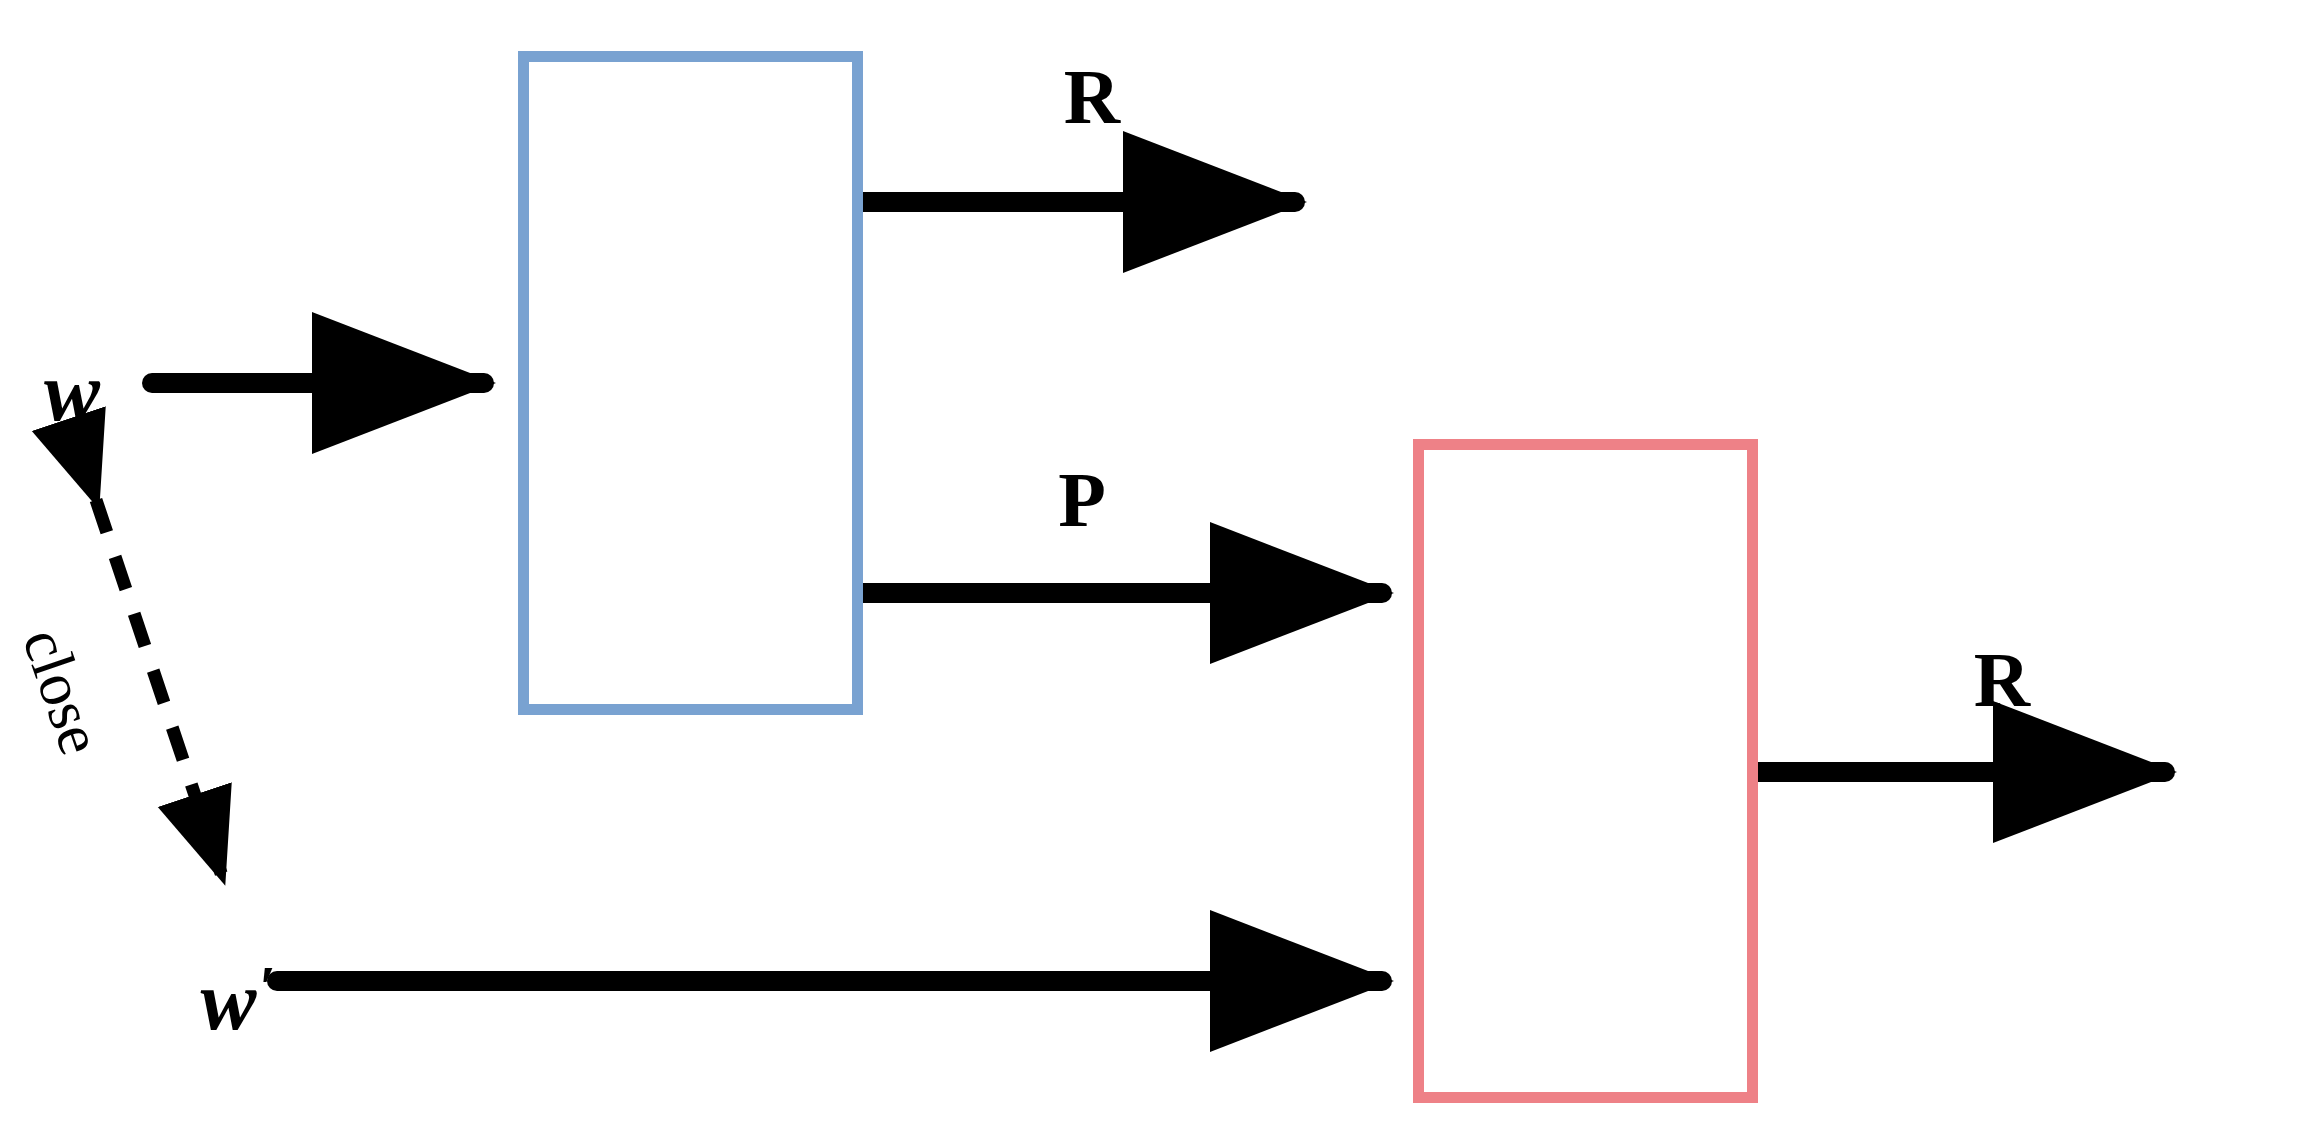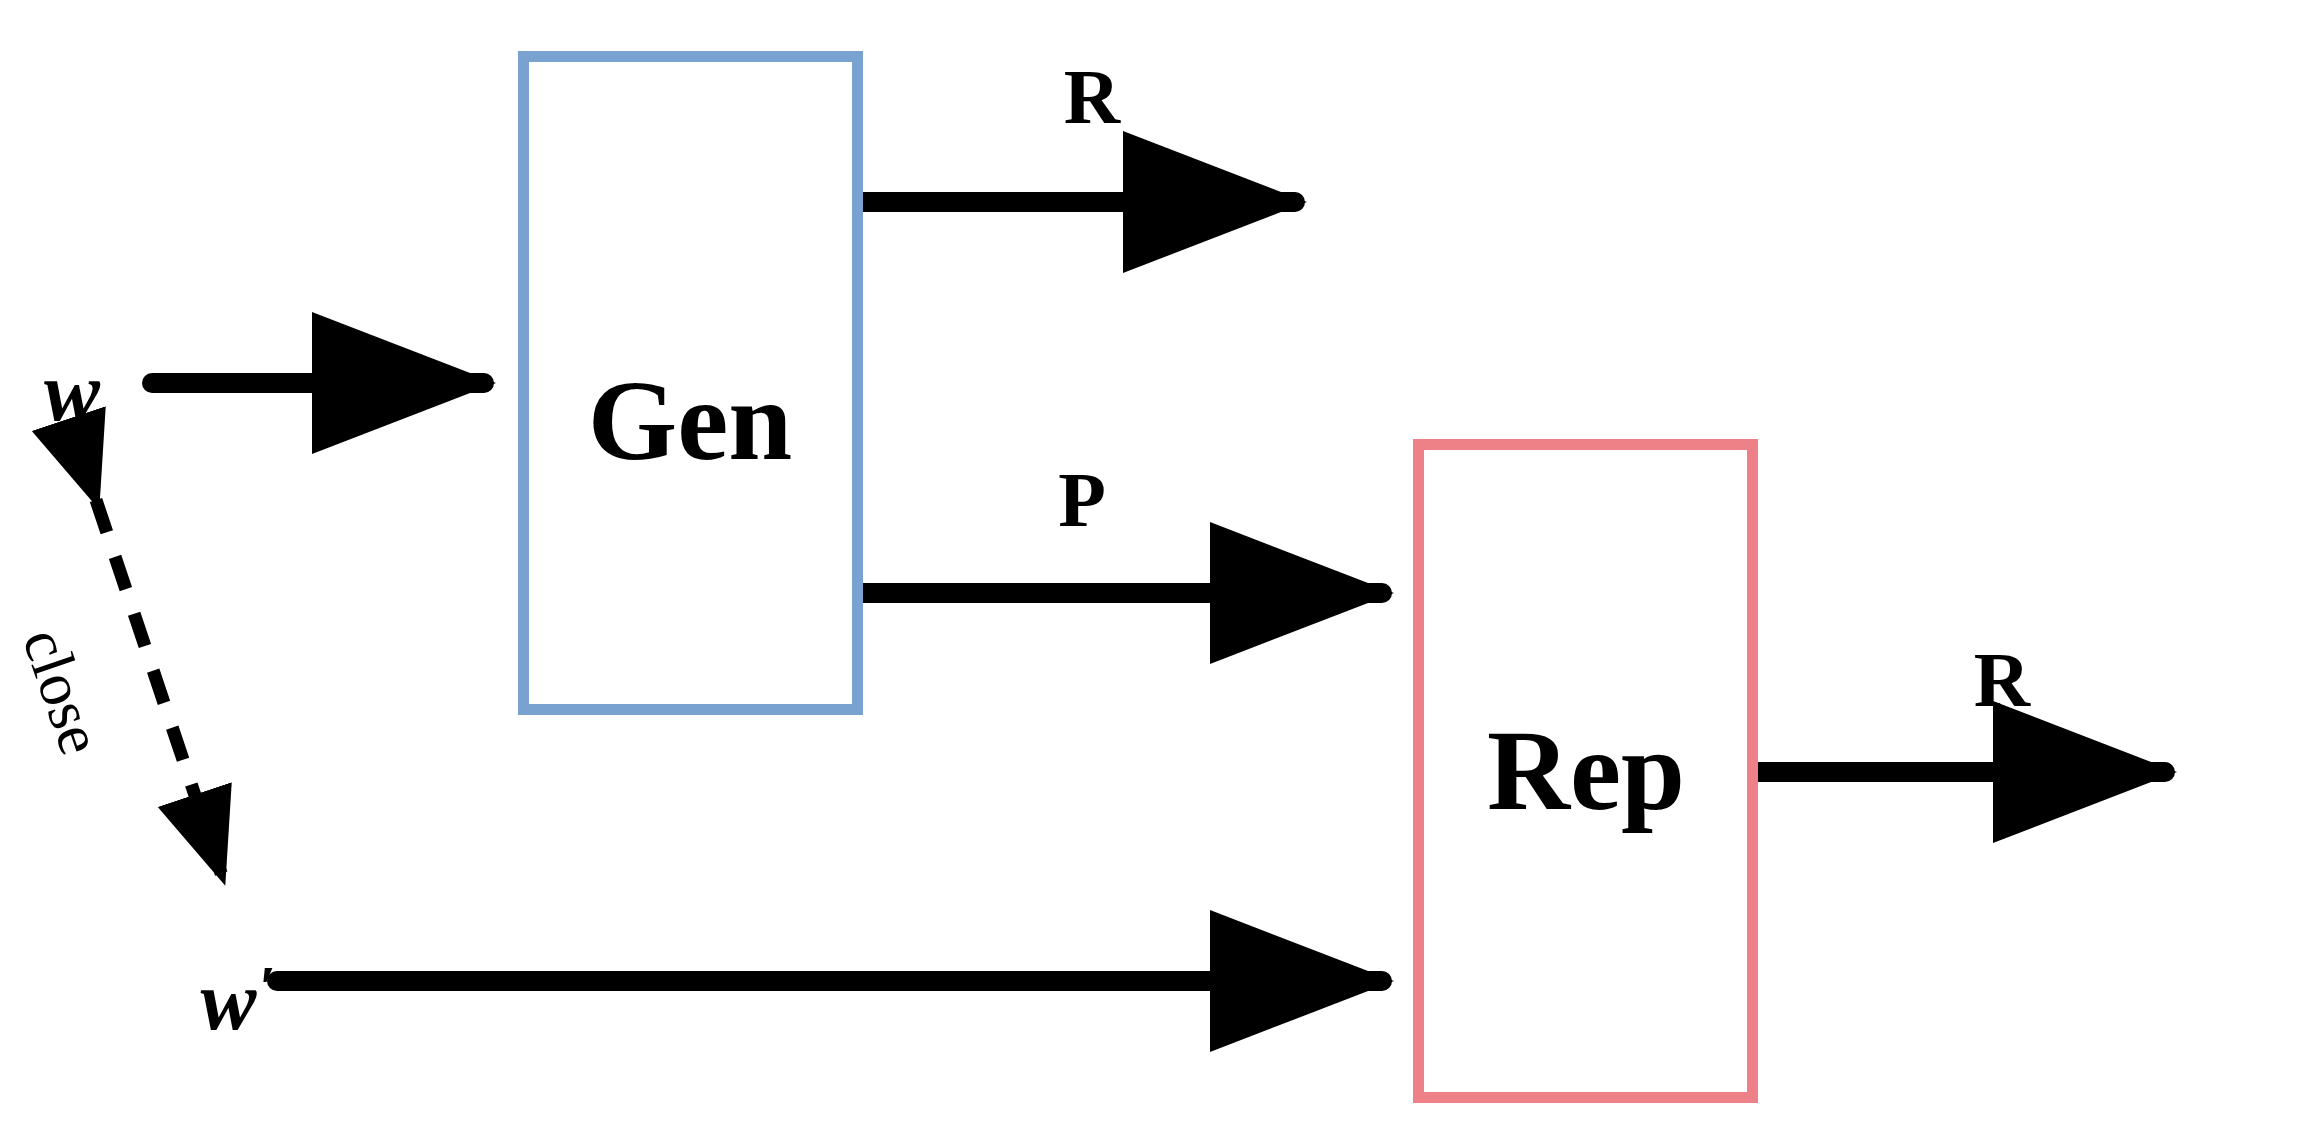--- a/index.html
+++ b/index.html
@@ -124,22 +124,20 @@
     <line x1="277" y1="981" x2="1382" y2="981" stroke="#000000" stroke-width="20" stroke-linecap="round" marker-end="url(#arrowSolid)"></line>
 
     <line x1="1752" y1="772" x2="2165" y2="772" stroke="#000000" stroke-width="20" stroke-linecap="round" marker-end="url(#arrowSolid)"></line>
 
     <line x1="96" y1="500" x2="222" y2="876" stroke="#000000" stroke-width="13" stroke-linecap="butt" stroke-dasharray="34 26" marker-start="url(#arrowDashStart)" marker-end="url(#arrowDashEnd)"></line>
   </svg>
 
   <div id="box-gen"></div>
   <div id="box-rep"></div>
 
-  <div class="node-label" id="label-gen">Gen</div>
-  <div class="node-label" id="label-rep">Rep</div>
 
   <div class="edge-label" id="label-r-top">R</div>
   <div class="edge-label" id="label-p">P</div>
   <div class="edge-label" id="label-r-right">R</div>
 
   <div class="var-label" id="label-w">w</div>
 
   <div class="var-label" id="label-wprime"><span>w</span><span class="prime">′</span></div>
 
   <div class="rot-label" id="label-close">close</div>

